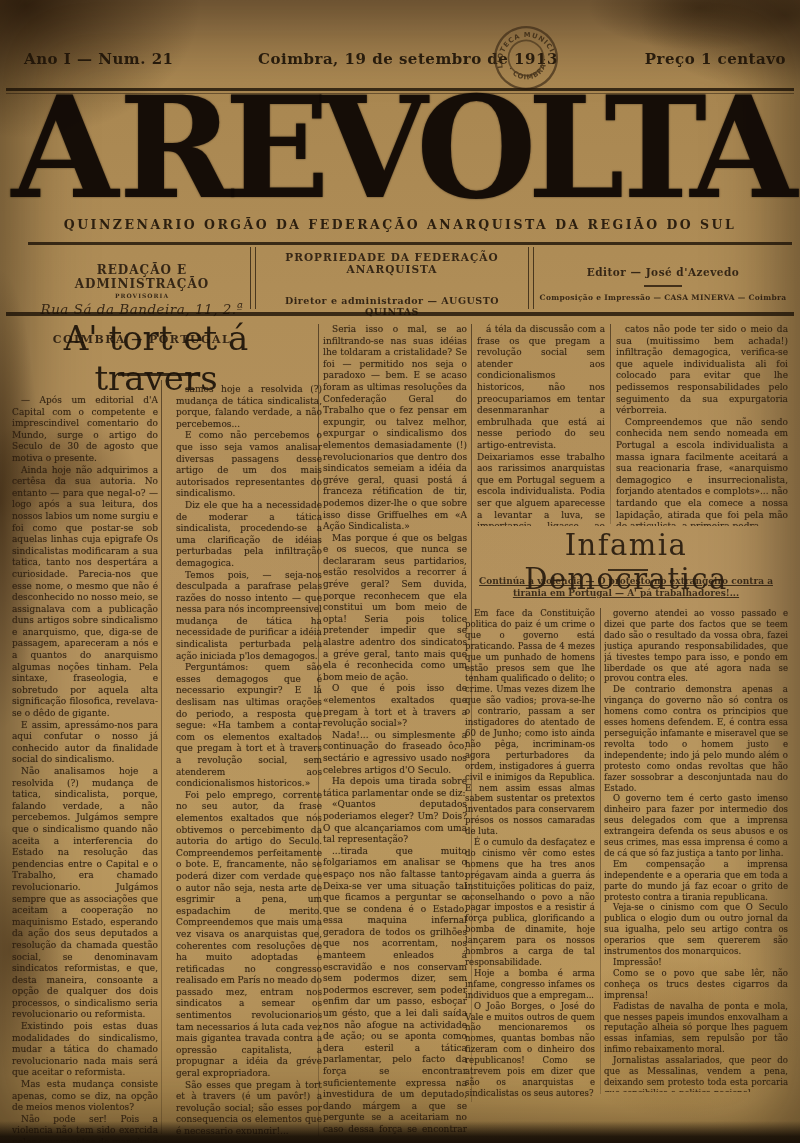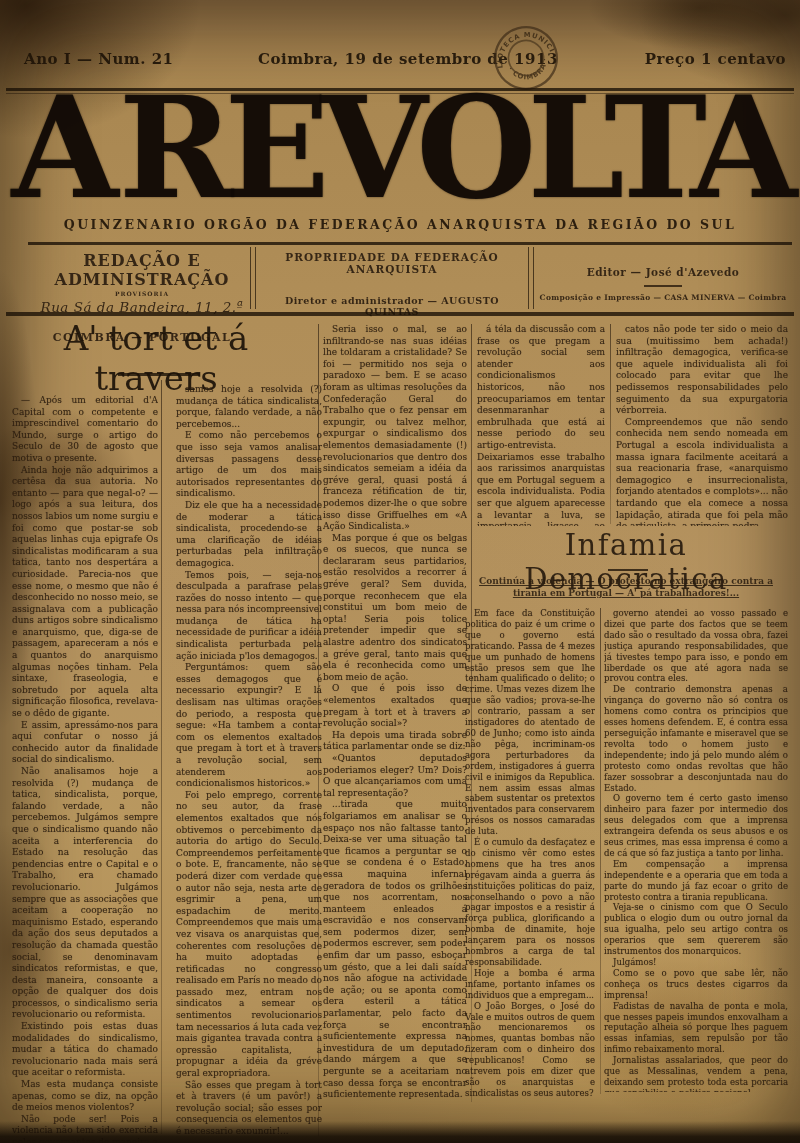--- a/index.html
+++ b/index.html
@@ -37,21 +37,21 @@
     font-family:"DejaVu Serif",serif;font-weight:bold;font-size:138px;line-height:128px;
     letter-spacing:-9px;word-spacing:-30px;color:rgba(16,10,5,0.93);
     transform:scaleY(1.02);text-shadow:0 0 2px rgba(25,14,5,0.6);}
   .subtitle{position:absolute;top:217px;left:0;right:0;text-align:center;
     font-weight:bold;font-size:12.5px;letter-spacing:2.5px;color:rgba(30,19,8,0.9);}
   
   .infobar{position:absolute;top:247px;left:36px;right:10px;height:62px;display:flex;}
   .cell{text-align:center;}
   .c1{width:212px;} .c2{width:268px;} .c3{flex:1;}
   .vsep{width:4px;border-left:1px solid rgba(30,18,6,0.7);border-right:1px solid rgba(30,18,6,0.7);margin:0 2px;}
-  .ib-h{font-weight:bold;font-size:16px;letter-spacing:1px;margin-top:4px;}
+  .ib-h{font-weight:bold;font-size:12px;letter-spacing:1px;margin-top:16px;}
   .ib-tiny{font-weight:bold;font-size:6px;letter-spacing:1px;margin-top:1px;}
   .ib-script{font-style:italic;font-size:13.5px;margin-top:2px;letter-spacing:0.5px;}
   .ib-city{font-weight:bold;font-size:11px;letter-spacing:1.5px;margin-top:16px;}
   .c2 .ib-h{font-size:10.5px;margin-top:4px;}
   .ib-dir{font-weight:bold;font-size:9.5px;margin-top:20px;letter-spacing:0.5px;}
   .c3 .ib-h{font-size:10.5px;margin-top:19px;letter-spacing:0.5px;}
   .mini-rule{width:38px;height:2px;background:rgba(30,18,6,0.75);margin:7px auto 6px auto;}
   .ib-tiny2{font-weight:bold;font-size:7.5px;letter-spacing:0.3px;}
   
   .a1title{position:absolute;left:10px;top:318px;width:292px;text-align:center;
@@ -146,20 +146,21 @@
       <p>Diz ele que ha a necessidade de moderar a tática sindicalista, procedendo-se a uma clarificação de idéias perturbadas pela infiltração demagogica.</p>
       <p>Temos pois, — seja-nos desculpada a parafrase pelas razões do nosso intento — que nessa para nós incompreensivel mudança de tática ha necessidade de purificar a idéia sindicalista perturbada pela ação iniciada p'los demagogos.</p>
       <p>Perguntámos: quem são esses demagogos que é necessario expungir? E lá deslisam nas ultimas orações do periodo, a resposta que segue: «Ha tambem a contar com os elementos exaltados que pregam à tort et à travers a revolução social, sem atenderem aos condicionalismos historicos.»</p>
       <p>Foi pelo emprego, corrente no seu autor, da frase elementos exaltados que nós obtivemos o percebimento da autoria do artigo do Seculo. Compreendemos perfeitamente o bote. E, francamente, não se poderá dizer com verdade que o autor não seja, nesta arte de esgrimir a pena, um espadachim de merito. Compreendemos que mais uma vez visava os anarquistas que, coherentes com resoluções de ha muito adoptadas e retificadas no congresso realisado em París no meado do passado mez, entram nos sindicatos a semear os sentimentos revolucionarios tam necessarios á luta cada vez mais gigantea travada contra a opressão capitalista, a propugnar a idéia da gréve geral expropriadora.</p>
       <p>São esses que pregam à tort et à travers (é um pavôr!) a revolução social; são esses por consequencia os elementos que é necessario expungir!...</p>
     </div>
   <div class="ncol col3">
       <p>Seria isso o mal, se ao infiltrando-se nas suas idéias lhe toldaram a cristalidade? Se foi — permitido nos seja o paradoxo — bem. E se acaso foram as ultimas resoluções da Confederação Geral do Trabalho que o fez pensar em expungir, ou talvez melhor, expurgar o sindicalismo dos elementos demasiadamente (!) revolucionarios que dentro dos sindicatos semeiam a idéia da gréve geral, quasi postá á franceza rétification de tir, podemos dizer-lhe o que sobre isso disse Griffuelhes em «A Ação Sindicalista.»</p>
       <p>Mas porque é que os belgas e os suecos, que nunca se declararam seus partidarios, estão resolvidos a recorrer á gréve geral? Sem duvida, porque reconhecem que ela constitui um bom meio de opta! Seria pois tolice pretender impedir que se alastre adentro dos sindicatos a gréve geral, tanto mais que ela é reconhecida como um bom meio de ação.</p>
       <p>O que é pois isso de «elementos exaltados que pregam à tort et à travers a revolução social»?</p>
+      <p>Nada!... ou simplesmente a continuação do fraseado ôco, sectário e agressivo usado nos celebres artigos d'O Seculo.</p>
       <p>Ha depois uma tirada sobre tática parlamentar onde se diz:</p>
       <p>«Quantos deputados poderiamos eleger? Um? Dois? O que alcançariamos com uma tal representação?</p>
       <p>...tirada que muito folgariamos em analisar se o espaço nos não faltasse tanto. Deixa-se ver uma situação tal que ficamos a perguntar se o que se condena é o Estado, essa maquina infernal geradora de todos os grilhões que nos acorrentam, nos manteem enleados á escravidão e nos conservam sem podermos dizer, sem podermos escrever, sem poder enfim dar um passo, esboçar um gésto, que a lei dali saída nos não afogue na actividade de ação; ou se aponta como dera esteril a tática parlamentar, pelo facto da força se encontrar suficientemente expressa na investidura de um deputado, dando márgem a que se pergunte se a aceitariam no caso dessa força se encontrar suficientemente representada.</p>
     </div>
   <div class="ncol col4t">
       <p>á téla da discussão com a frase os que pregam a revolução social sem atender aos condicionalismos historicos, não nos preocupariamos em tentar desenmaranhar a embrulhada que está ai nesse periodo do seu artigo-entrevista. Deixariamos esse trabalho aos rarissimos anarquistas que em Portugal seguem a escola individualista. Podia ser que alguem aparecesse a levantar a luva, se importancia ligasse ao assunto.</p>
     </div>
   <div class="ncol col5t">
       <p>catos não pode ter sido o meio da sua (muitissimo bem achada!) infiltração demagogica, verifica-se que aquele individualista ali foi colocado para evitar que lhe pedissemos responsabilidades pelo seguimento da sua expurgatoria vérborreia.</p>
       <p>Compreendemos que não sendo conhecida nem sendo nomeada em Portugal a escola individualista a massa ignara facilmente aceitará a sua reacionaria frase, «anarquismo demagogico e insurrecionalista, forjando atentados e complots»... não tardando que ela comece a nossa lapidação, atirada que foi pela mão do articulista, a primeira pedra.</p>
@@ -171,28 +172,28 @@
   <div class="vdiv d4"></div>
   <div class="vdiv d5"></div>
 
   <div class="a2title">Infamia Democratica</div>
   <div class="a2bar"></div>
   <div class="a2sub">Continúa a violencia — O protesto no extrangeiro contra a tirania em Portugal — A' pá trabalhadores!...</div>
 
   <div class="ncol colA">
       <p>Em face da Constituição politica do paiz é um crime o que o governo está praticando. Passa de 4 mezes que um punhado de homens estão presos sem que lhe tenham qualificado o delito; o crime. Umas vezes dizem lhe que são vadios; prova-se-lhe o contrario, passam a ser instigadores do atentado de 60 de Junho; como isto ainda não pêga, incriminam-os agora perturbadores da ordem, instigadores á guerra civil e inimigos da Republica. E nem assim essas almas sabem sustentar os pretextos inventados para conservarem présos os nossos camaradas de luta.</p>
       <p>É o cumulo da desfaçatez e do cinismo vêr como estes homens que ha tres anos prégavam ainda a guerra ás instituições politicas do paiz, aconselhando o povo a não pagar impostos e a resistir á força publica, glorificando a bomba de dinamite, hoje lançarem para os nossos hombros a carga de tal responsabilidade.</p>
-      <p>Hoje a bomba é arma infame, portanto infames os individuos que a empregam...</p>
+      <p>Hoje a bomba é arma infame, congresso infames os individuos que a empregam...</p>
       <p>O João Borges, o José do Vale e muitos outros de quem não mencionaremos os nomes, quantas bombas não fizeram com o dinheiro dos republicanos! Como se atrevem pois em dizer que são os anarquistas e sindicalistas os seus autores?</p>
     </div>
   <div class="ncol colB">
       <p>governo atendei ao vosso passado e dizei que parte dos factos que se teem dado são o resultado da vossa obra, fazei justiça apurando responsabilidades, que já tivestes tempo para isso, e pondo em liberdade os que até agora nada se provou contra eles.</p>
       <p>De contrario demonstra apenas a vingança do governo não só contra os homens como contra os principios que esses homens defendem. E, é contra essa perseguição infamante e miseravel que se revolta todo o homem justo e independente; indo já pelo mundo além o protesto como ondas revoltas que hão fazer sossobrar a desconjuntada nau do Estado.</p>
       <p>O governo tem é certo gasto imenso dinheiro para fazer por intermedio dos seus delegados com que a imprensa extrangeira defenda os seus abusos e os seus crimes, mas essa imprensa é como a de cá que só faz justiça a tanto por linha.</p>
       <p>Em compensação a imprensa independente e a operaria que em toda a parte do mundo já faz ecoar o grito de protesto contra a tirania republicana.</p>
       <p>Veja-se o cinismo com que O Seculo publica o elogio dum ou outro jornal da sua igualha, pelo seu artigo contra os operarios que sem quererem são instrumentos dos monarquicos.</p>
-      <p>Julgámos!</p>
+      <p>Impressão!</p>
       <p>Como se o povo que sabe lêr, não conheça os trucs destes cigarros da imprensa!</p>
       <p>Fadistas de navalha de ponta e mola, que nesses papeis imundos enxovalham a reputação alheia só porque lhes paguem essas infamias, sem repulsão por tão infimo rebaixamento moral.</p>
       <p>Jornalistas assalariados, que peor do que as Messalinas, vendem a pena, deixando sem protesto toda esta porcaria que sensibilisa a politica nacional.</p>
     </div>
 
 </div>
 
 </body></html>

